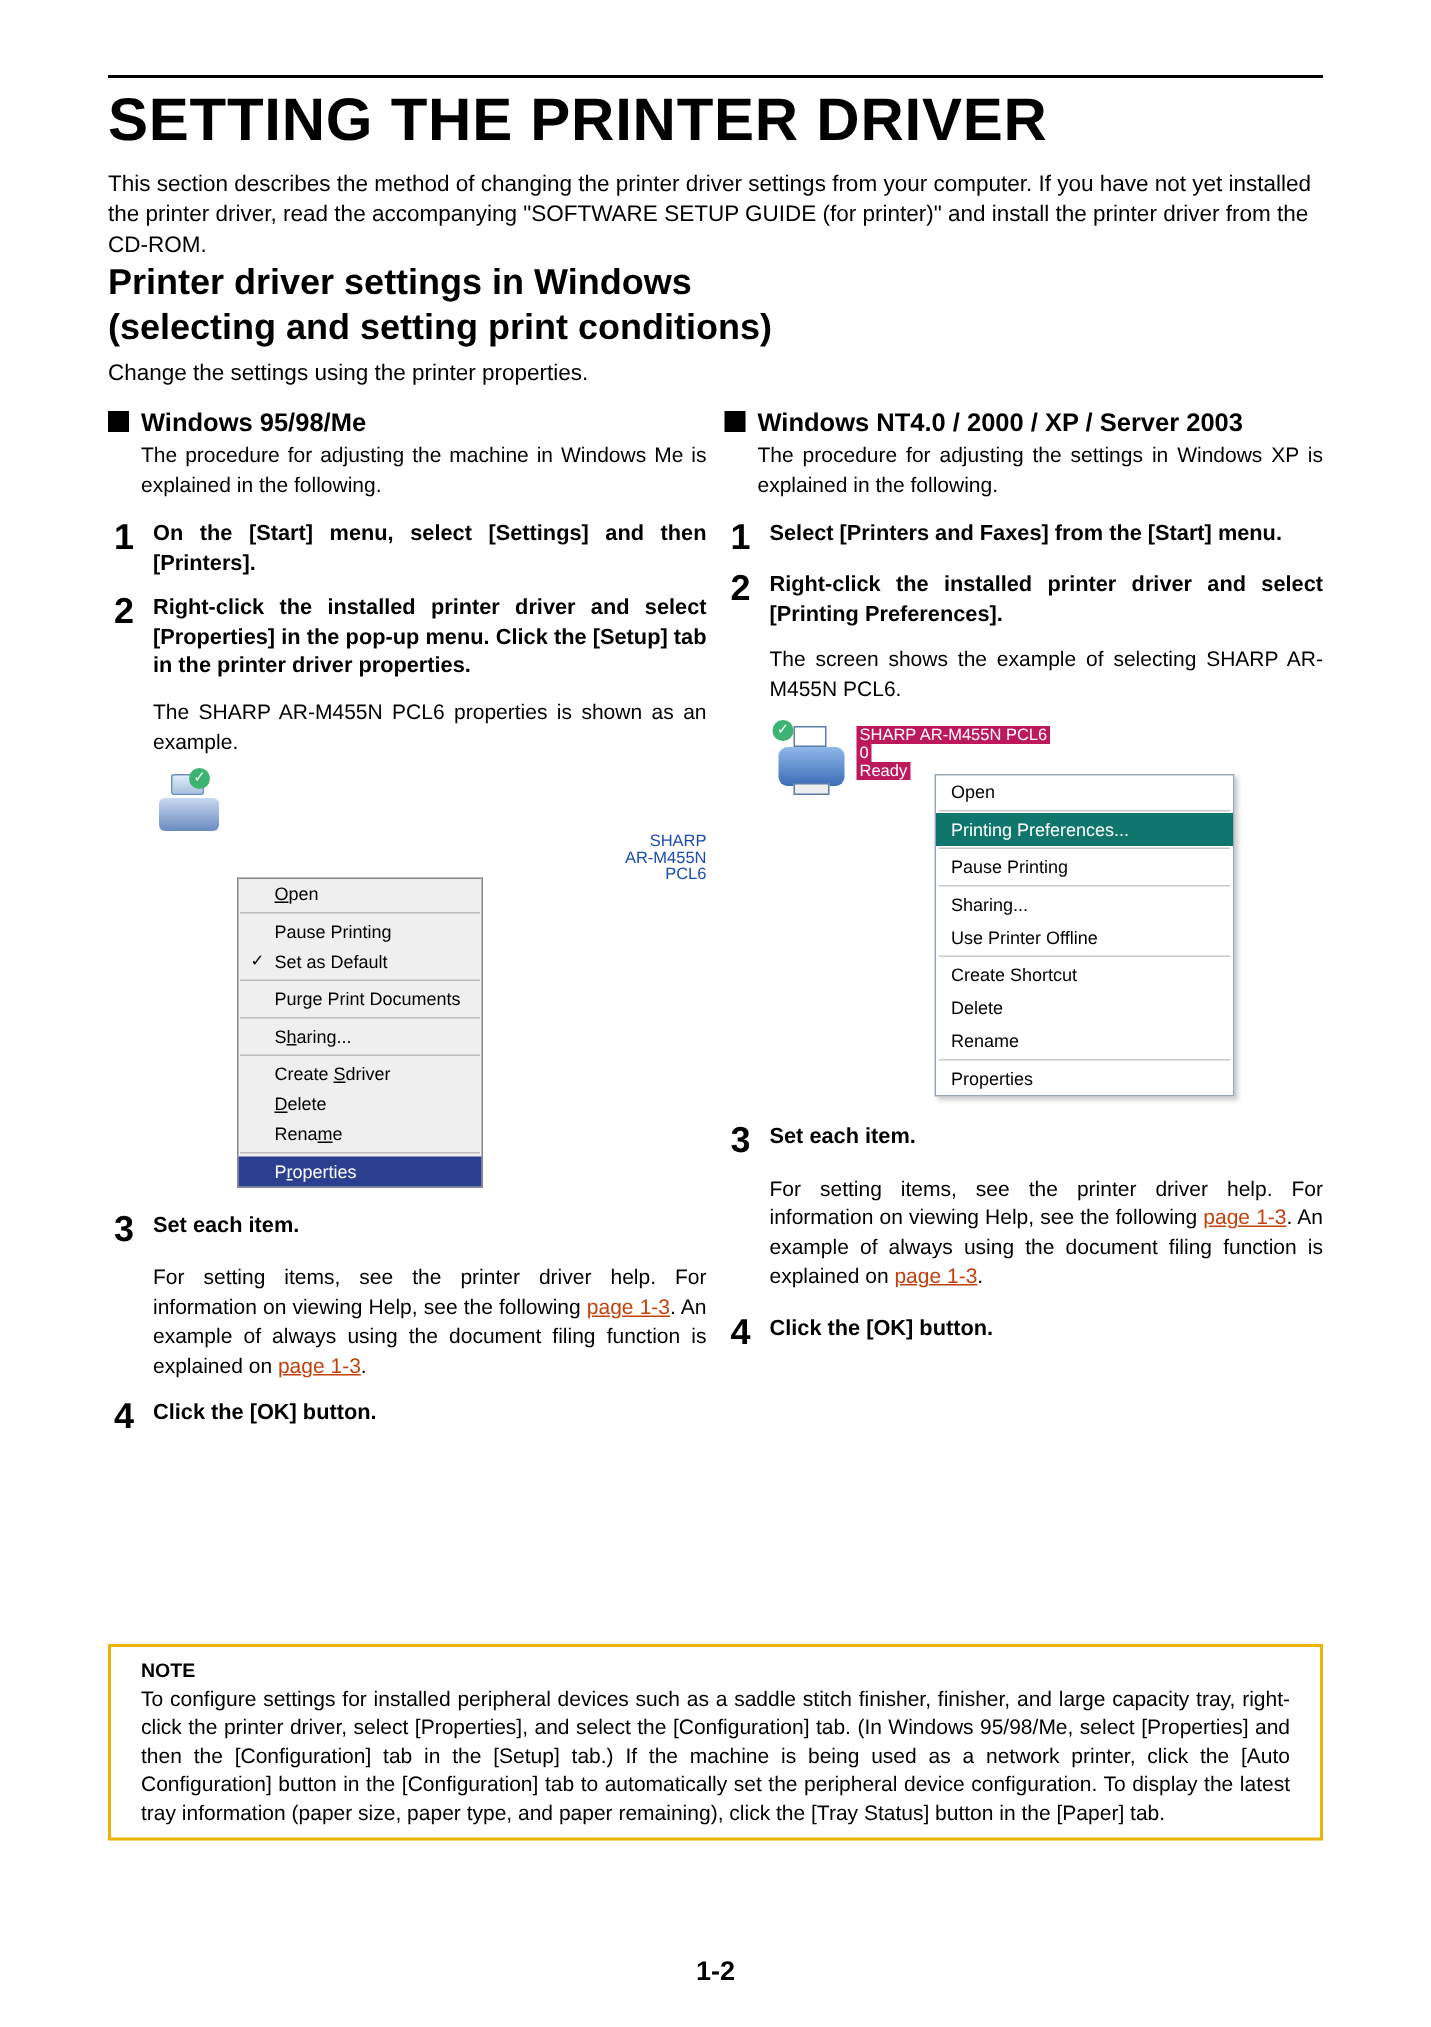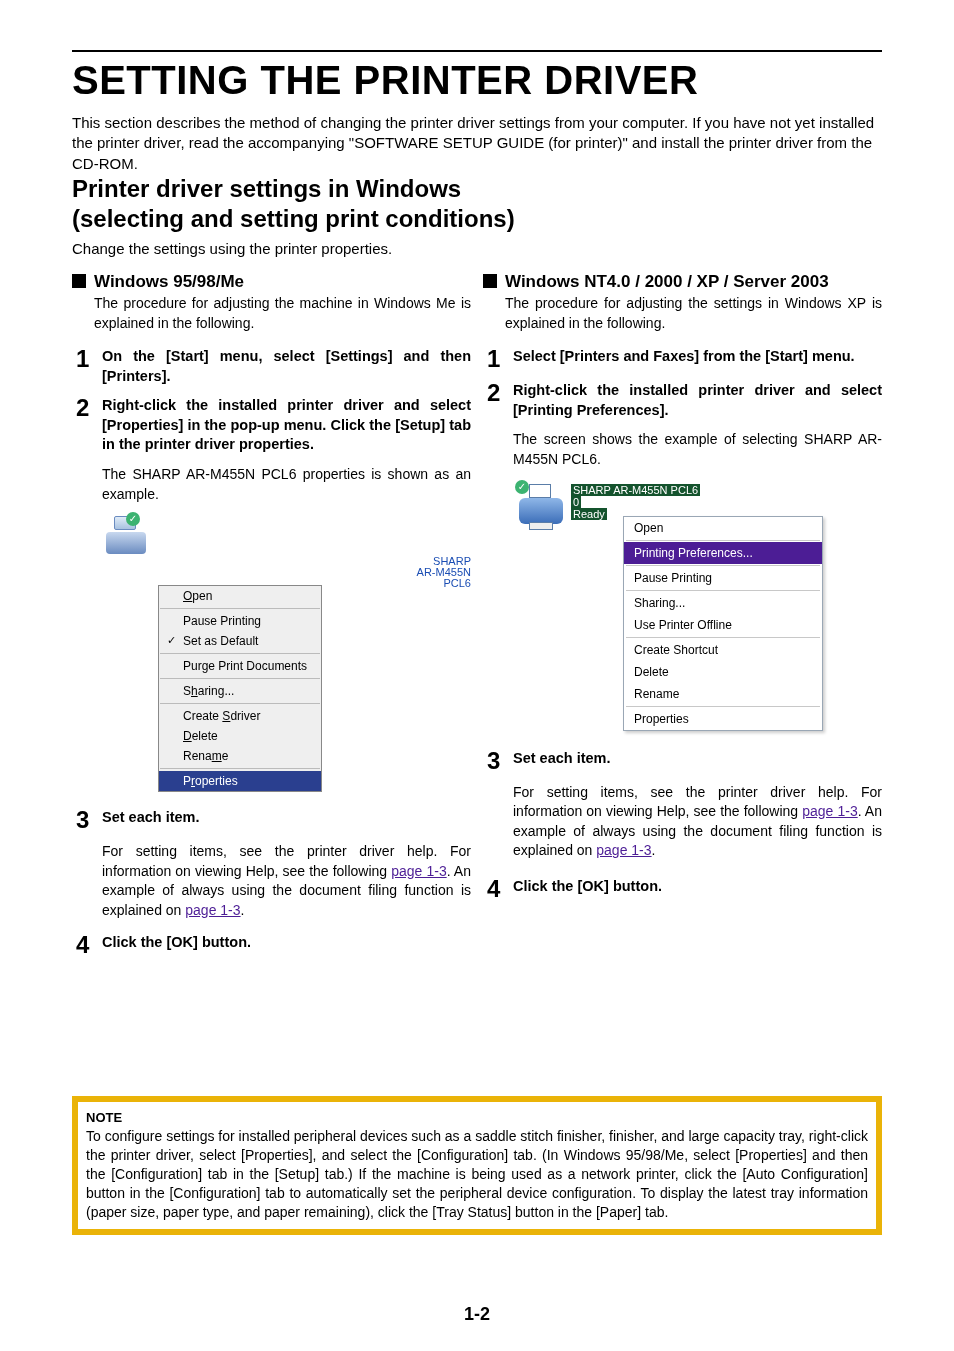--- a/index.html
+++ b/index.html
@@ -20,21 +20,21 @@
   .columns { display: flex; gap: 12px; }
   .col { flex: 1; }
   .sec-head { display: flex; align-items: flex-start; gap: 8px; margin-bottom: 2px; }
   .blk { width: 14px; height: 14px; background: #000; margin-top: 3px; flex-shrink: 0; }
   .sec-title { font-size: 17px; font-weight: bold; line-height: 1.25; }
   .sec-body { font-size: 14px; line-height: 1.4; text-align: justify; margin-left: 22px; margin-bottom: 14px; }
   .step { display: flex; align-items: flex-start; gap: 8px; margin-bottom: 10px; margin-left: 4px; }
   .step-num { font-size: 24px; font-weight: bold; line-height: 1; min-width: 18px; }
   .step-text { font-size: 14.5px; font-weight: bold; line-height: 1.35; text-align: justify; flex: 1; }
   .step-desc { font-size: 14px; line-height: 1.4; text-align: justify; margin-left: 30px; margin-bottom: 12px; }
-  .link { color: #4c1d95; }
+  .link { color: #c2410c; }
   .menu-fig { margin: 10px 0 16px 30px; position: relative; }
   .printer-icon-9x { width: 48px; height: 38px; position: relative; }
   .printer-icon-9x .body9x { width: 40px; height: 22px; background: linear-gradient(#c8d8ef,#6a8bc0); border-radius: 4px; position: absolute; bottom: 0; left: 4px; }
   .printer-icon-9x .top9x { width: 22px; height: 14px; background: linear-gradient(#e0ecf8,#a8c2e0); border: 1px solid #6a8bc0; border-radius: 2px; position: absolute; top: 0; left: 12px; }
   .printer-icon-9x .check9x { width: 14px; height: 14px; background: #3cb371; border-radius: 50%; position: absolute; top: -4px; left: 24px; color: #fff; font-size: 10px; text-align: center; line-height: 14px; }
   .label9x { font-size: 11px; color: #1a4db3; text-align: right; line-height: 1; margin-top: 2px; }
   .ctx-menu { border: 1px solid #888; background: #efefef; font-size: 12px; width: 164px; margin-top: -4px; margin-left: 56px; }
   .ctx-menu .mi { padding: 3px 10px 3px 24px; position: relative; }
   .ctx-menu .sep { border-top: 1px solid #bbb; margin: 2px 1px; }
   .ctx-menu .mi.sel { background: #2a3f8f; color: #fff; }
@@ -42,28 +42,28 @@
   .ctx-menu .und { text-decoration: underline; }
 
   .xp-fig { margin: 10px 0 18px 30px; position: relative; }
   .xp-row { display: flex; align-items: flex-start; }
   .printer-icon-xp { width: 56px; height: 48px; position: relative; flex-shrink: 0; }
   .printer-icon-xp .bodyxp { width: 44px; height: 26px; background: linear-gradient(#8fb7e8,#3b6db8); border-radius: 6px; position: absolute; bottom: 6px; left: 6px; }
   .printer-icon-xp .trayxp { width: 24px; height: 8px; background: #eee; border: 1px solid #5a7da8; position: absolute; bottom: 0; left: 16px; }
   .printer-icon-xp .paperxp { width: 22px; height: 14px; background: #fff; border: 1px solid #5a7da8; position: absolute; top: 2px; left: 16px; }
   .printer-icon-xp .checkxp { width: 14px; height: 14px; background: #3cb371; border-radius: 50%; position: absolute; top: -2px; left: 2px; color: #fff; font-size: 10px; text-align: center; line-height: 14px; }
   .xp-labels { font-size: 11px; color: #1a4db3; line-height: 1.1; margin-left: 2px; margin-top: 2px; }
-  .xp-labels .nm { background: #14532d; color: #fff; padding: 0 2px; display: inline-block; }
+  .xp-labels .nm { background: #be185d; color: #fff; padding: 0 2px; display: inline-block; }
 
   .xp-menu { border: 1px solid #9aa7b5; background: #fff; font-size: 12px; width: 200px; margin-left: 110px; margin-top: -14px; box-shadow: 2px 2px 3px rgba(0,0,0,.2); }
   .xp-menu .mi { padding: 4px 10px; }
   .xp-menu .sep { border-top: 1px solid #c8c8c8; margin: 1px 2px; }
-  .xp-menu .mi.sel { background: #4c1d95; color: #fff; }
-
-  .note-box { border: 6px solid #eab308; padding: 8px 8px; position: absolute; left: 72px; right: 72px; top: 1096px; }
+  .xp-menu .mi.sel { background: #0f766e; color: #fff; }
+
+  .note-box { border: 2px solid #eab308; padding: 8px 20px; position: absolute; left: 72px; right: 72px; top: 1096px; }
   .note-title { font-size: 13px; font-weight: bold; margin-bottom: 2px; }
   .note-body { font-size: 14px; line-height: 1.35; text-align: justify; }
   .page-num { position: absolute; bottom: 26px; left: 0; right: 0; text-align: center; font-size: 18px; font-weight: bold; }
 </style>
 </head>
 <body>
 
 <hr class="hr-top">
 <h1>SETTING THE PRINTER DRIVER</h1>
 <p class="intro">This section describes the method of changing the printer driver settings from your computer. If you have not yet installed the printer driver, read the accompanying "SOFTWARE SETUP GUIDE (for printer)" and install the printer driver from the CD-ROM.</p>

